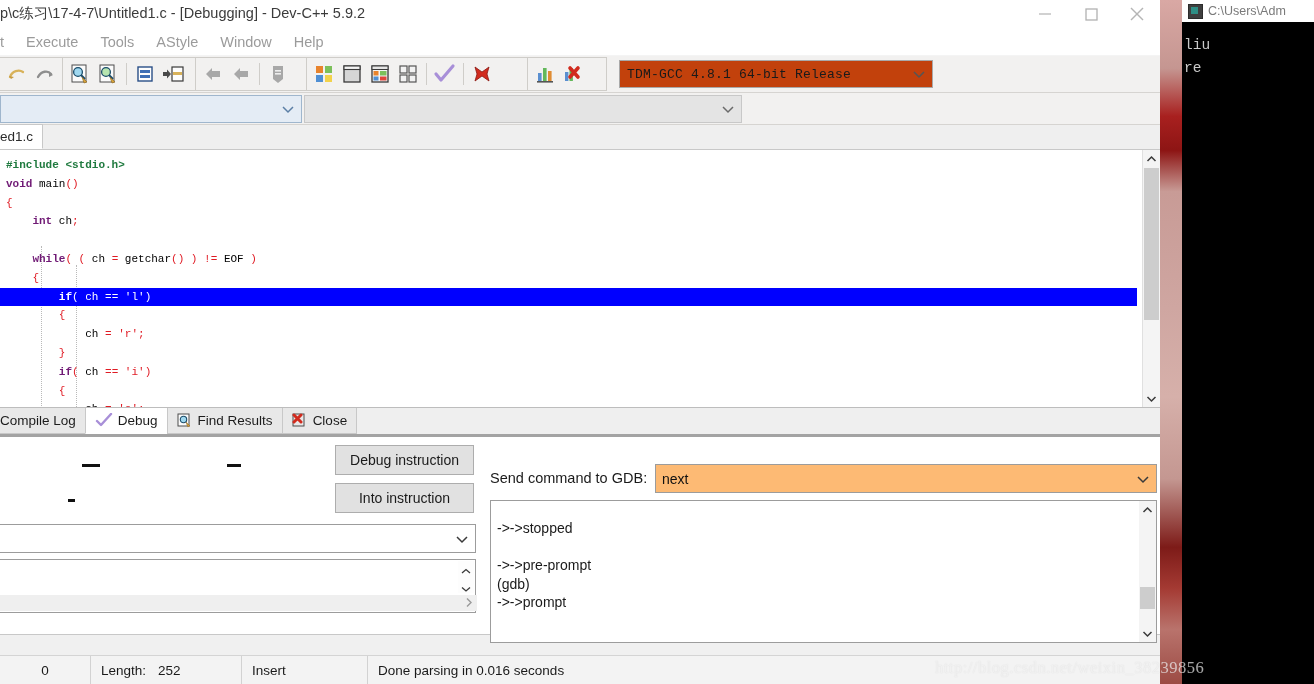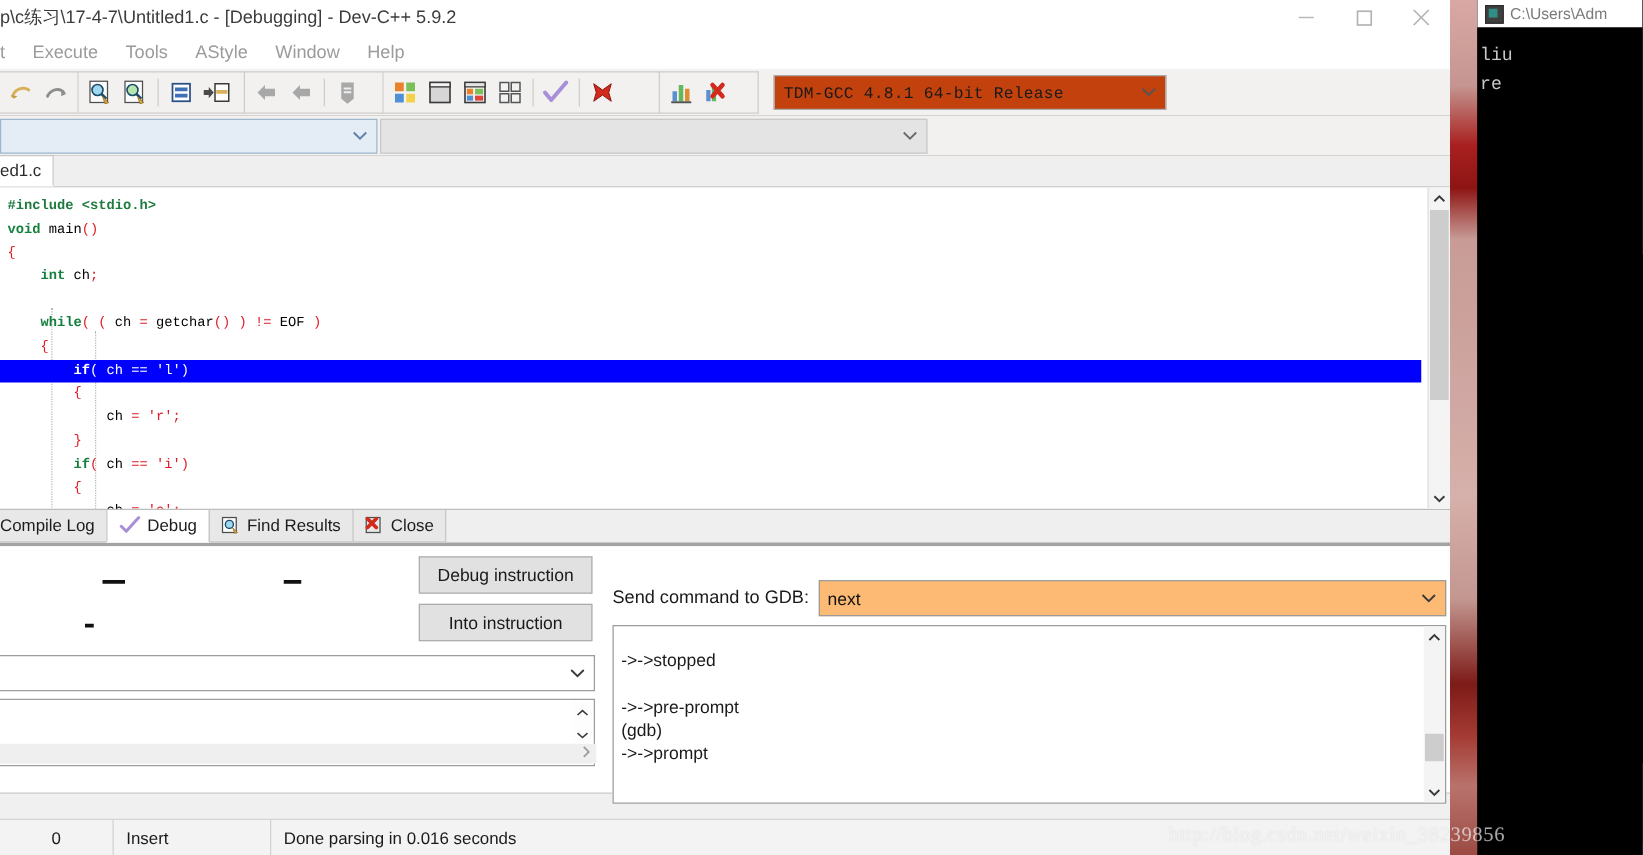--- a/index.html
+++ b/index.html
@@ -239,21 +239,21 @@
   .code .ln {
     height: 18.8px;
     padding-left: 6px;
     position: relative;
   }
   .code .ln.hl {
     background: #0000ff;
     color: #ffffff;
     width: 1131px;
   }
-  .k   { color: #15803d; font-weight: bold; }      
+  .k   { color: #701a75; font-weight: bold; }      
   .pre { color: #1f7a3f; font-weight: bold; }      
   .p   { color: #e01b24; }                          
   .s   { color: #e01b24; }                          
   .id  { color: #000000; }
   .op  { color: #e01b24; }
   .hl .k, .hl .p, .hl .s, .hl .id, .hl .op { color: #ffffff; }
 
   .indent-guide {
     position: absolute;
     width: 0; border-left: 1px dotted #b9b9b9;
@@ -768,20 +768,25 @@
         <div class="arrow bottom">
           <svg width="11" height="8" viewBox="0 0 11 8">
               <path d="M1.5 2 L5.5 6 L9.5 2" stroke="#3a3a3a" stroke-width="1.5" fill="none"></path>
             </svg>
         </div>
       </div>
     </div>
 
     <div class="statusbar">
       <div class="sb-cell" style="width:70px;justify-content:center;">0</div>
+      <div class="sb-cell" style="width:130px;">
+        <span>Length:</span>
+        <span style="width:12px;"></span>
+        <span>252</span>
+      </div>
       <div class="sb-cell" style="width:105px;">Insert</div>
       <div class="sb-cell nb">Done parsing in 0.016 seconds</div>
     </div>
 
   </div>
 
   <div class="watermark">http://blog.csdn.net/weixin_38239856</div>
 
 </div>
 

